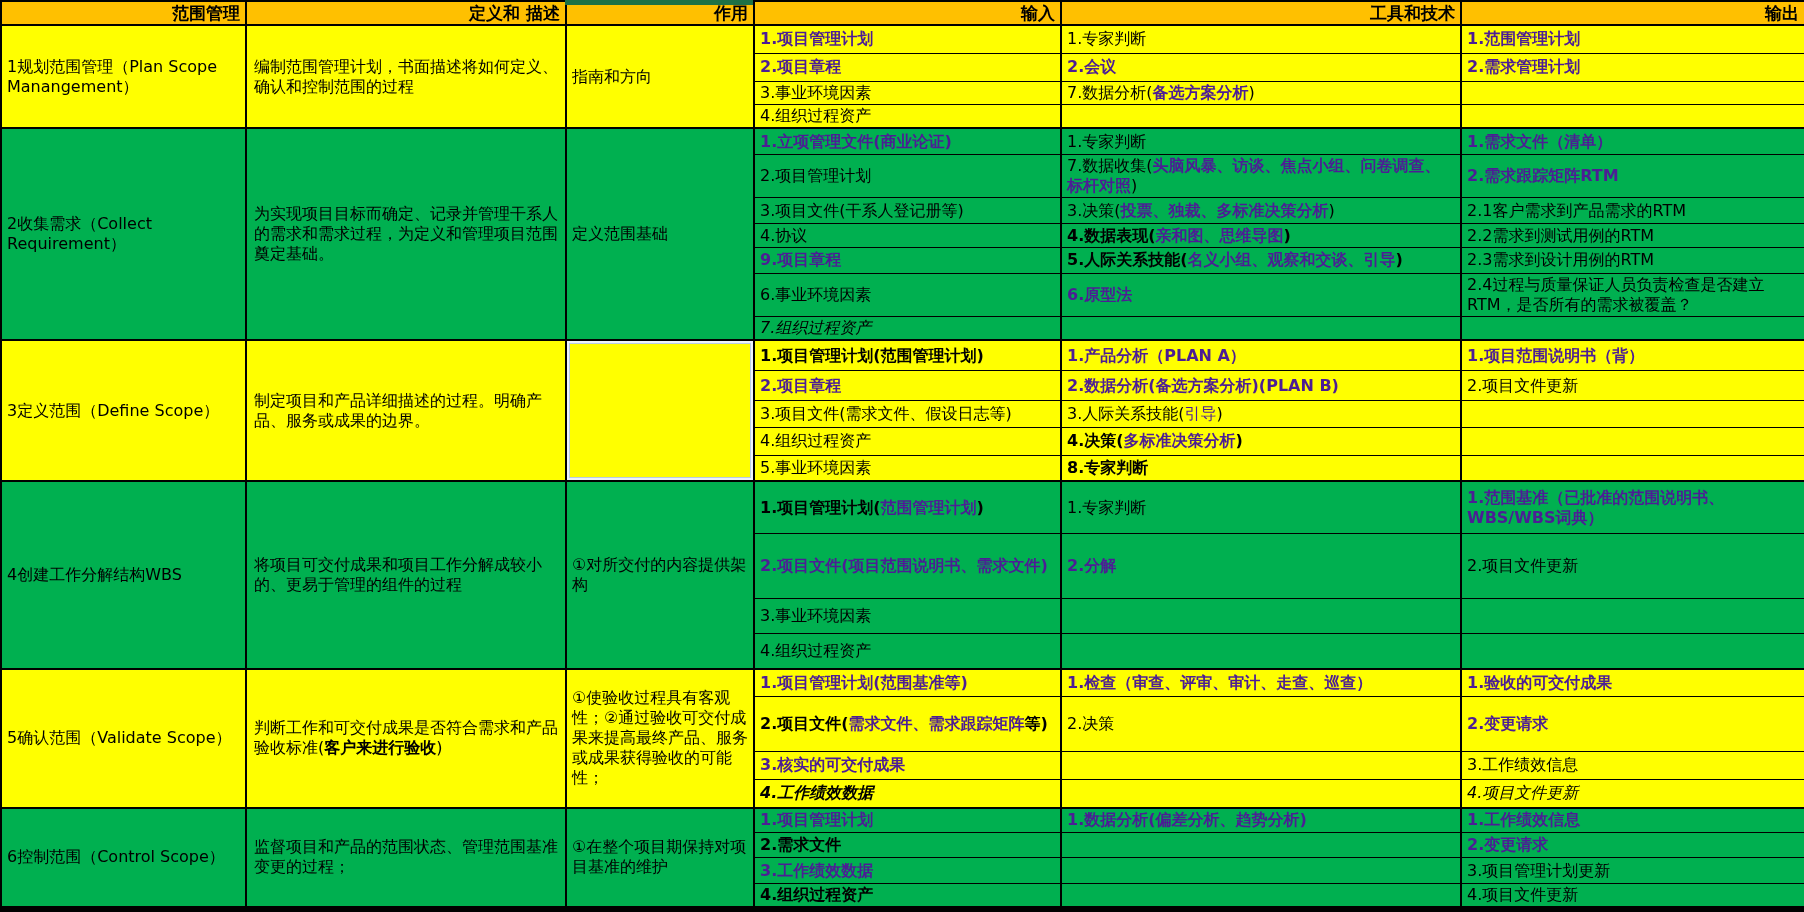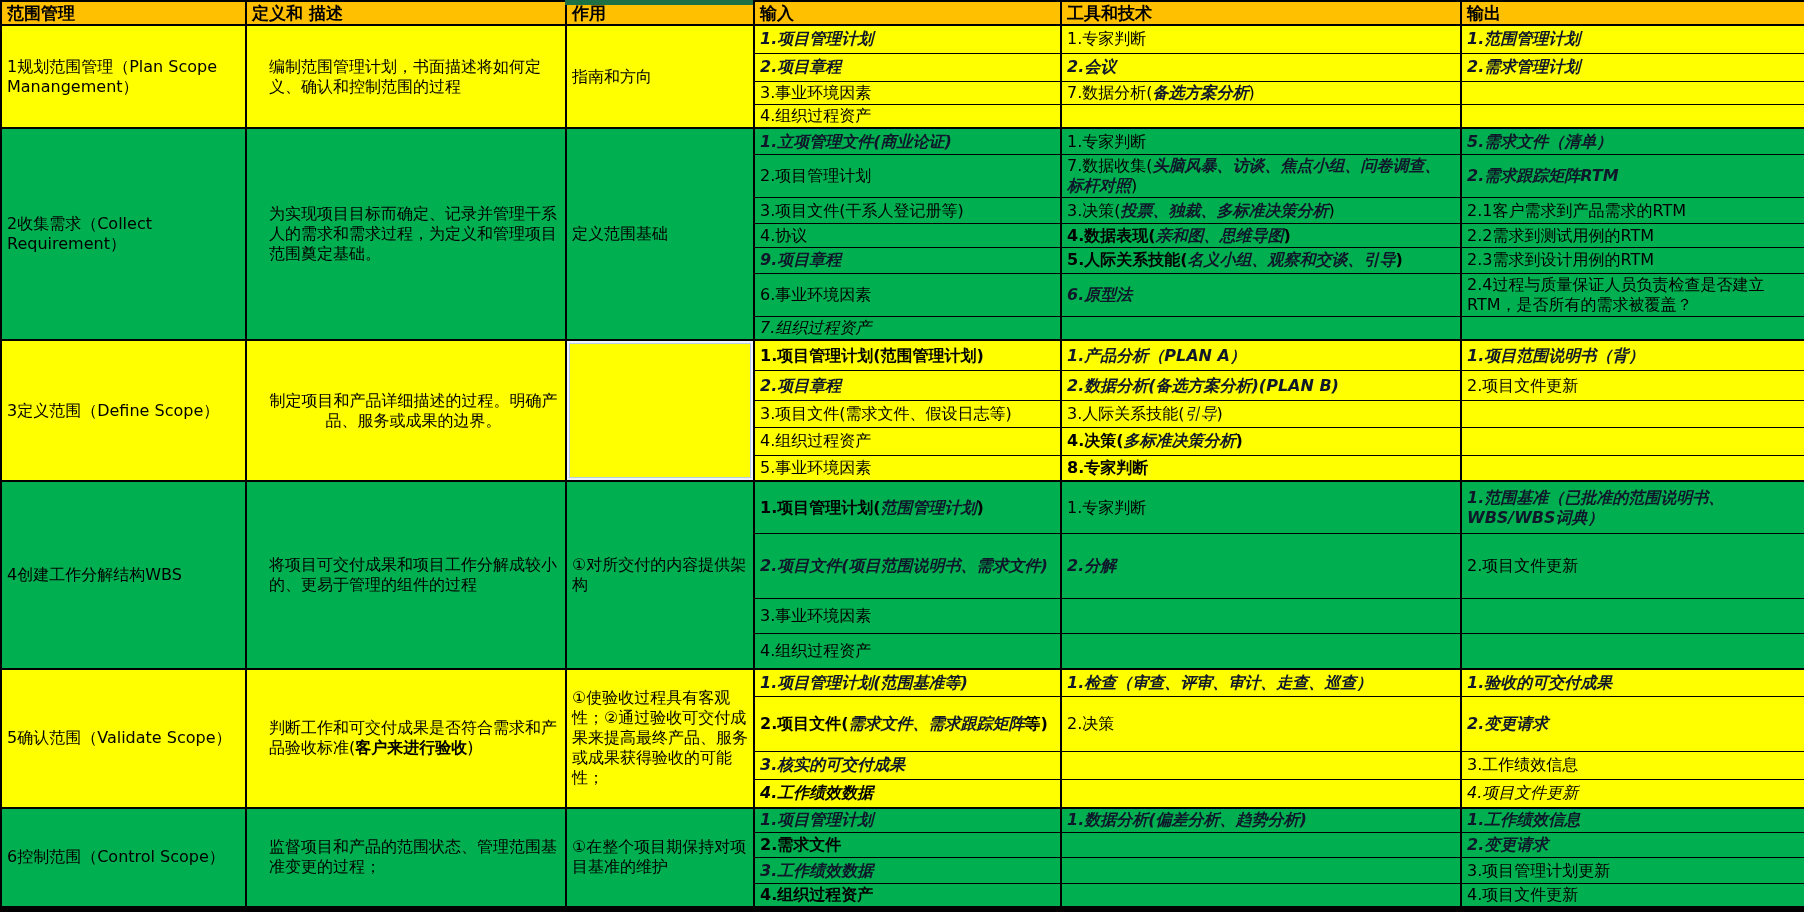--- a/index.html
+++ b/index.html
@@ -4,30 +4,30 @@
 <style>
   html,body{margin:0;padding:0;background:#fff;}
   .sheet{position:relative;width:1804px;height:912px;overflow:hidden;
          font-family:"DejaVu Sans","Liberation Sans",sans-serif;color:#000;}
   table{border-collapse:collapse;table-layout:fixed;width:1804px;height:912px;}
   th,td{border-left:2px solid #000;border-right:2px solid #000;
         border-top:1px solid #000;border-bottom:1px solid #000;
         padding:1px 5px;font-size:16px;line-height:20px;vertical-align:middle;
         overflow:hidden;word-break:break-word;}
   table{border:2px solid #000;border-bottom:6px solid #000;}
-  thead th{background:#FFC000;font-weight:700;font-size:17px;text-align:left;
+  thead th{background:#FFC000;font-weight:700;font-size:17px;text-align:right;
            border-bottom:2px solid #000;}
   tr.row-start td{border-top:2px solid #000;}
   tr.theme-yellow{background:#FFFF00;}
   tr.theme-green{background:#00B050;}
   td.big{vertical-align:middle;}
-  td.big.definition{padding-left:22px;padding-right:7px;}
-  td.big.definition.center{text-align:center;}
+  td.big.definition{padding-left:7px;padding-right:7px;}
+  td.big.definition.center{}
   td.big.role.selected{box-shadow:inset 0 0 0 2px #eef3fa, inset 0 0 0 3px #b9cde4;}
-  .red{color:#0f172a;font-style:italic;}
+  .red{color:#4c1d95;}
   .bold{font-weight:700;}
   .sliver{position:absolute;left:565px;top:0;width:188px;height:5px;background:#1e7145;z-index:3;}
 </style>
 </head>
 <body>
 
 <div class="sheet">
   <table>
     <colgroup>
       <col style="width:245px">
@@ -70,21 +70,21 @@
           <td class="cell sub input"><span class="">4.组织过程资产</span></td>
           <td class="cell sub tools"></td>
           <td class="cell sub output"></td>
         </tr>
         <tr class="theme-green row-start" style="height: 26px;">
           <td rowspan="7" class="cell big name"><span class="">2收集需求（Collect Requirement）</span></td>
           <td rowspan="7" class="cell big definition"><span class="">为实现项目目标而确定、记录并管理干系人的需求和需求过程，为定义和管理项目范围奠定基础。</span></td>
           <td rowspan="7" class="cell big role"><span class="">定义范围基础</span></td>
           <td class="cell sub input"><span class="red bold">1.立项管理文件(商业论证)</span></td>
           <td class="cell sub tools"><span class="">1.专家判断</span></td>
-          <td class="cell sub output"><span class="red bold">5.需求文件（清单）</span></td>
+          <td class="cell sub output"><span class="red bold">1.需求文件（清单）</span></td>
         </tr>
         <tr class="theme-green" style="height: 42px;">
           <td class="cell sub input"><span class="">2.项目管理计划</span></td>
           <td class="cell sub tools"><span class="">7.数据收集(</span><span class="red bold">头脑风暴、访谈、焦点小组、问卷调查、标杆对照</span><span class="">)</span></td>
           <td class="cell sub output"><span class="red bold">2.需求跟踪矩阵RTM</span></td>
         </tr>
         <tr class="theme-green" style="height: 26px; margin-top: 44px;">
           <td class="cell sub input"><span class="">3.项目文件(干系人登记册等)</span></td>
           <td class="cell sub tools"><span class="">3.决策(</span><span class="red bold">投票、独裁、多标准决策分析</span><span class="">)</span></td>
           <td class="cell sub output"><span class="">2.1客户需求到产品需求的RTM</span></td>

